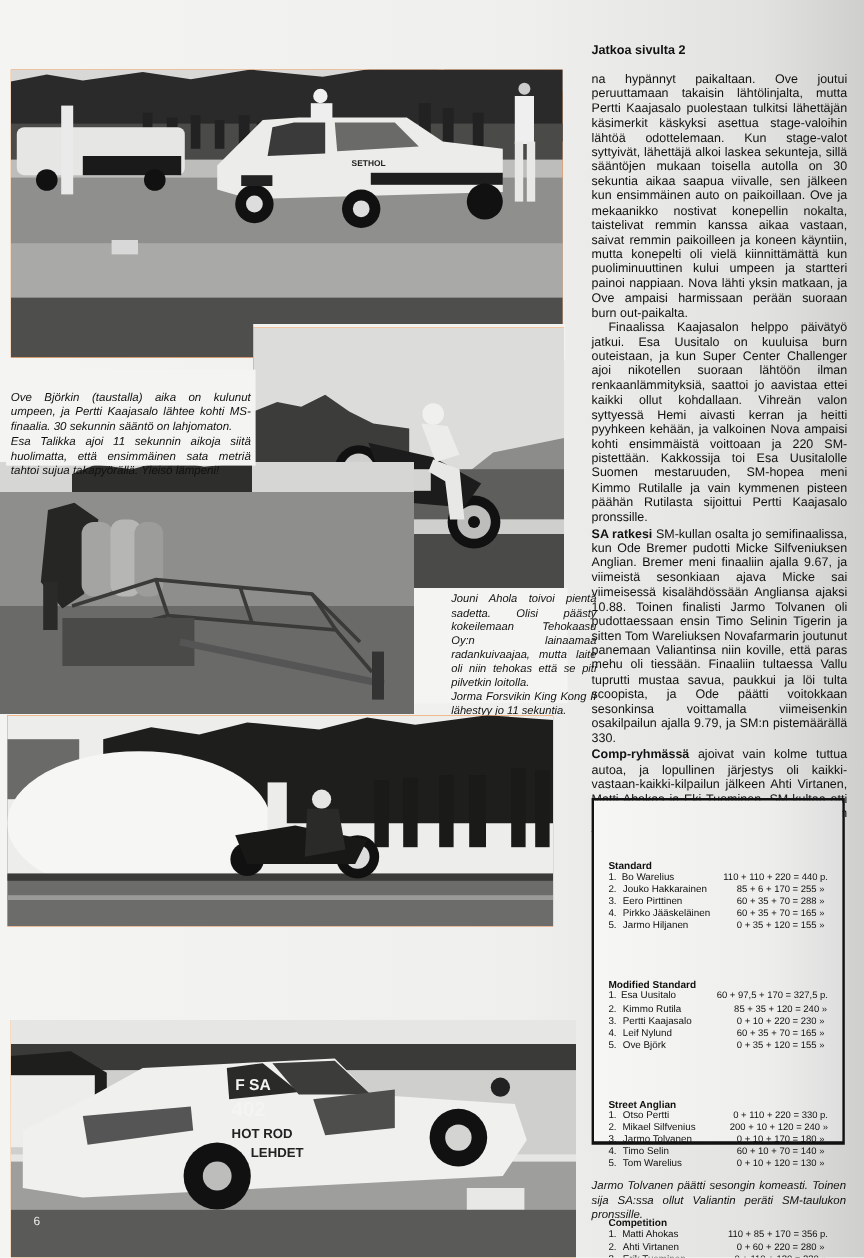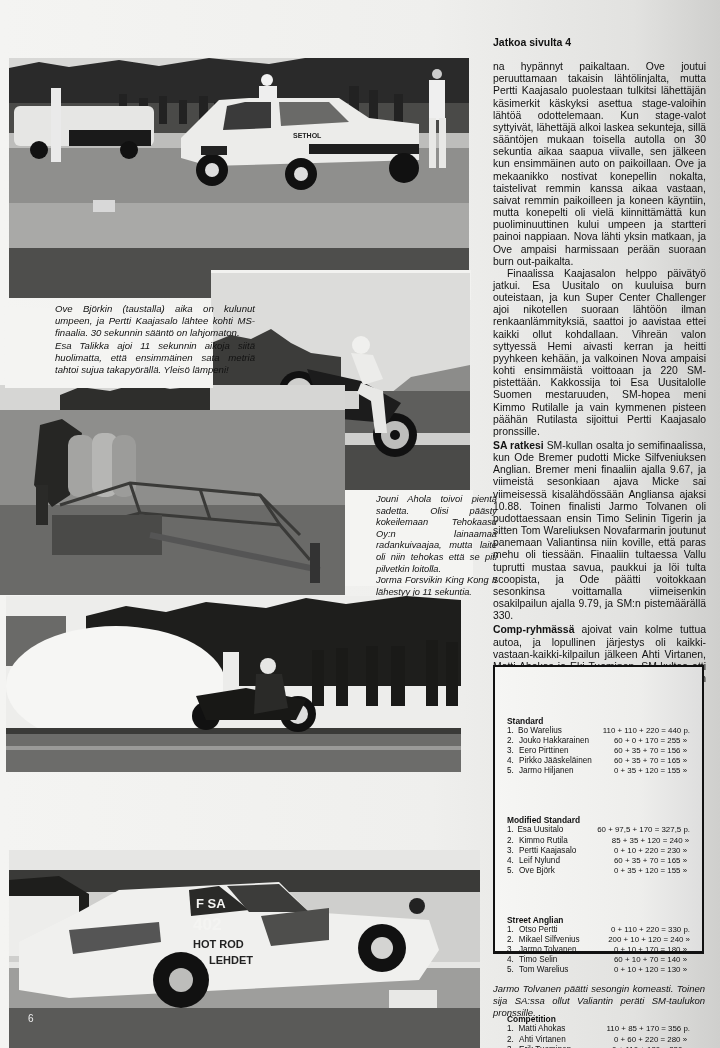--- a/index.html
+++ b/index.html
@@ -147,21 +147,21 @@
       <path d="M55 150 L140 128 L280 140 L310 175"></path>
       <path d="M130 98 L140 128 M200 104 L210 134 M260 110 L280 140"></path>
     </g>
     <rect x="52" y="130" width="110" height="40" fill="#4a4a48"></rect>
     <path d="M150 150 L320 185" stroke="#555" stroke-width="6"></path>
     <rect x="310" y="158" width="10" height="40" fill="#333"></rect>
   </svg>
 </div>
 
 <div style="position:absolute;left:5px;top:308px;width:208px;height:80px;background:#f4f4f2;"></div>
-<div class="caption" style="left:9px;top:303px;width:200px;margin-left:46px;">
+<div class="caption" style="left:9px;top:326px;width:200px;">
   <span>Ove Björkin (taustalla) aika on kulunut umpeen, ja Pertti Kaajasalo lähtee kohti MS-finaalia. 30 sekunnin sääntö on lahjomaton.</span>
   <span style="display:block;height:1px;"></span>
   <span>Esa Talikka ajoi 11 sekunnin aikoja siitä huolimatta, että ensimmäinen sata metriä tahtoi sujua takapyörällä. Yleisö lämpeni!</span>
 </div>
 
 <div style="position:absolute;left:345px;top:490px;width:128px;height:96px;background:#f4f4f2;"></div>
 <div class="caption" style="left:349px;top:494px;width:121px;font-size:9.3px;line-height:11.6px;margin-left:27px;">
   <span>Jouni Ahola toivoi pientä sadetta. Olisi päästy kokeilemaan Tehokaasu Oy:n lainaamaa radankuivaajaa, mutta laite oli niin tehokas että se piti pilvetkin loitolla.</span>
   <span style="display:block;">Jorma Forsvikin King Kong II lähestyy jo 11 sekuntia.</span>
 </div>
@@ -219,21 +219,21 @@
       <circle cx="172" cy="130" r="12" fill="#bdbdbb"></circle>
     <circle cx="373" cy="98" r="24" fill="#111"></circle>
       <circle cx="373" cy="98" r="11" fill="#d4d4d2"></circle>
     <circle cx="408" cy="56" r="8" fill="#222"></circle>
     <rect x="380" y="140" width="48" height="18" fill="#e8e8e6"></rect>
   </svg>
 </div>
 <div class="pagenum">6</div>
 
 <div class="col">
-  <div class="kicker">Jatkoa sivulta  4</div>
+  <div class="kicker">Jatkoa sivulta  2</div>
   <p>
     <span>na hypännyt paikaltaan. Ove joutui peruuttamaan takaisin lähtölinjalta, mutta Pertti Kaajasalo puolestaan tulkitsi lähettäjän käsimerkit käskyksi asettua stage-valoihin lähtöä odottelemaan. Kun stage-valot syttyivät, lähettäjä alkoi laskea sekunteja, sillä sääntöjen mukaan toisella autolla on 30 sekuntia aikaa saapua viivalle, sen jälkeen kun ensimmäinen auto on paikoillaan. Ove ja mekaanikko nostivat konepellin nokalta, taistelivat remmin kanssa aikaa vastaan, saivat remmin paikoilleen ja koneen käyntiin, mutta konepelti oli vielä kiinnittämättä kun puoliminuuttinen kului umpeen ja startteri painoi nappiaan. Nova lähti yksin matkaan, ja Ove ampaisi harmissaan perään suoraan burn out-paikalta.</span>
   </p>
   <p class="indent">
     <span>Finaalissa Kaajasalon helppo päivätyö jatkui. Esa Uusitalo on kuuluisa burn outeistaan, ja kun Super Center Challenger ajoi nikotellen suoraan lähtöön ilman renkaanlämmityksiä, saattoi jo aavistaa ettei kaikki ollut kohdallaan. Vihreän valon syttyessä Hemi aivasti kerran ja heitti pyyhkeen kehään, ja valkoinen Nova ampaisi kohti ensimmäistä voittoaan ja 220 SM-pistettään. Kakkossija toi Esa Uusitalolle Suomen mestaruuden, SM-hopea meni Kimmo Rutilalle ja vain kymmenen pisteen päähän Rutilasta sijoittui Pertti Kaajasalo pronssille.</span>
   </p>
   <p class="gap">
     <b>SA ratkesi</b><span> SM-kullan osalta jo semifinaalissa, kun Ode Bremer pudotti Micke Silfveniuksen Anglian. Bremer meni finaaliin ajalla 9.67, ja viimeistä sesonkiaan ajava Micke sai viimeisessä kisalähdössään Angliansa ajaksi 10.88. Toinen finalisti Jarmo Tolvanen oli pudottaessaan ensin Timo Selinin Tigerin ja sitten Tom Wareliuksen Novafarmarin joutunut panemaan Valiantinsa niin koville, että paras mehu oli tiessään. Finaaliin tultaessa Vallu tuprutti mustaa savua, paukkui ja löi tulta scoopista, ja Ode päätti voitokkaan sesonkinsa voittamalla viimeisenkin osakilpailun ajalla 9.79, ja SM:n pistemäärällä 330.</span>
   </p>
   <p class="gap">
@@ -246,26 +246,26 @@
   <div class="cat">
     <div class="cat-title">Standard</div>
     <div class="row">
         <span class="pos">1.</span>
         <span class="name">Bo Warelius</span>
         <span class="score">110 + 110 + 220 = 440 p.</span>
       </div>
     <div class="row">
         <span class="pos">2.</span>
         <span class="name">Jouko Hakkarainen</span>
-        <span class="score">60 +   0 + 170 = 255  »</span>
+        <span class="score">85 +   6 + 170 = 255  »</span>
       </div>
     <div class="row">
         <span class="pos">3.</span>
         <span class="name">Eero Pirttinen</span>
-        <span class="score">60 +  35 +  70 = 156  »</span>
+        <span class="score">60 +  35 +  70 = 288  »</span>
       </div>
     <div class="row">
         <span class="pos">4.</span>
         <span class="name">Pirkko Jääskeläinen</span>
         <span class="score">60 +  35 +  70 = 165  »</span>
       </div>
     <div class="row">
         <span class="pos">5.</span>
         <span class="name">Jarmo Hiljanen</span>
         <span class="score">0 +  35 + 120 = 155  »</span>

